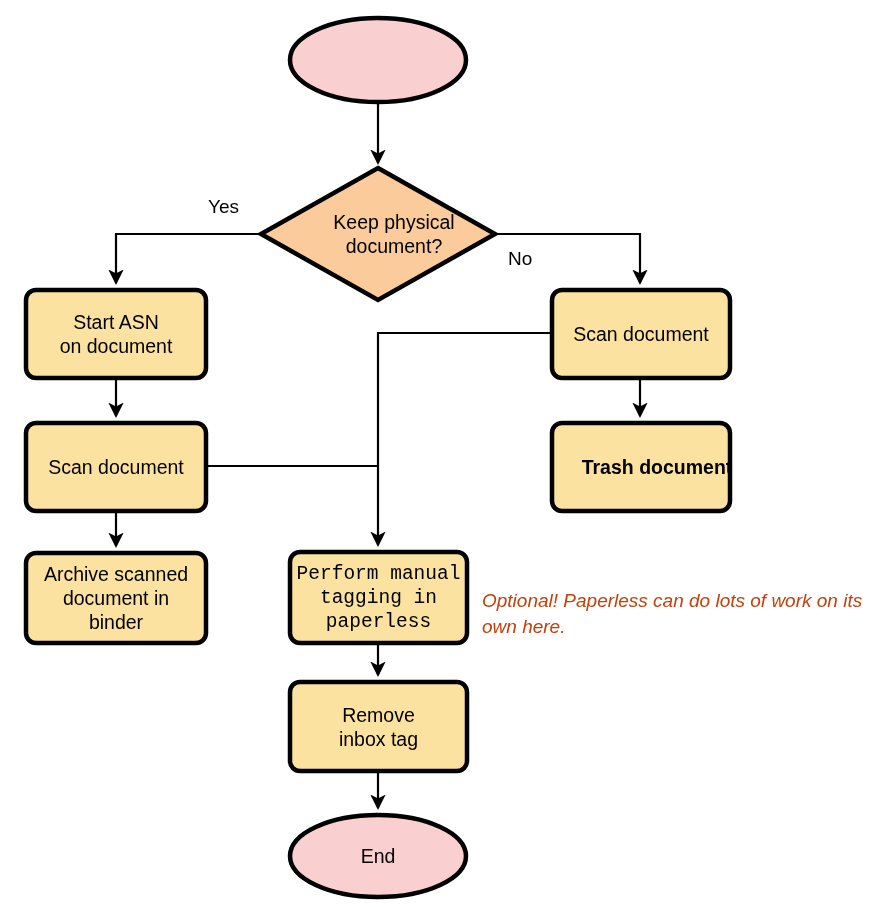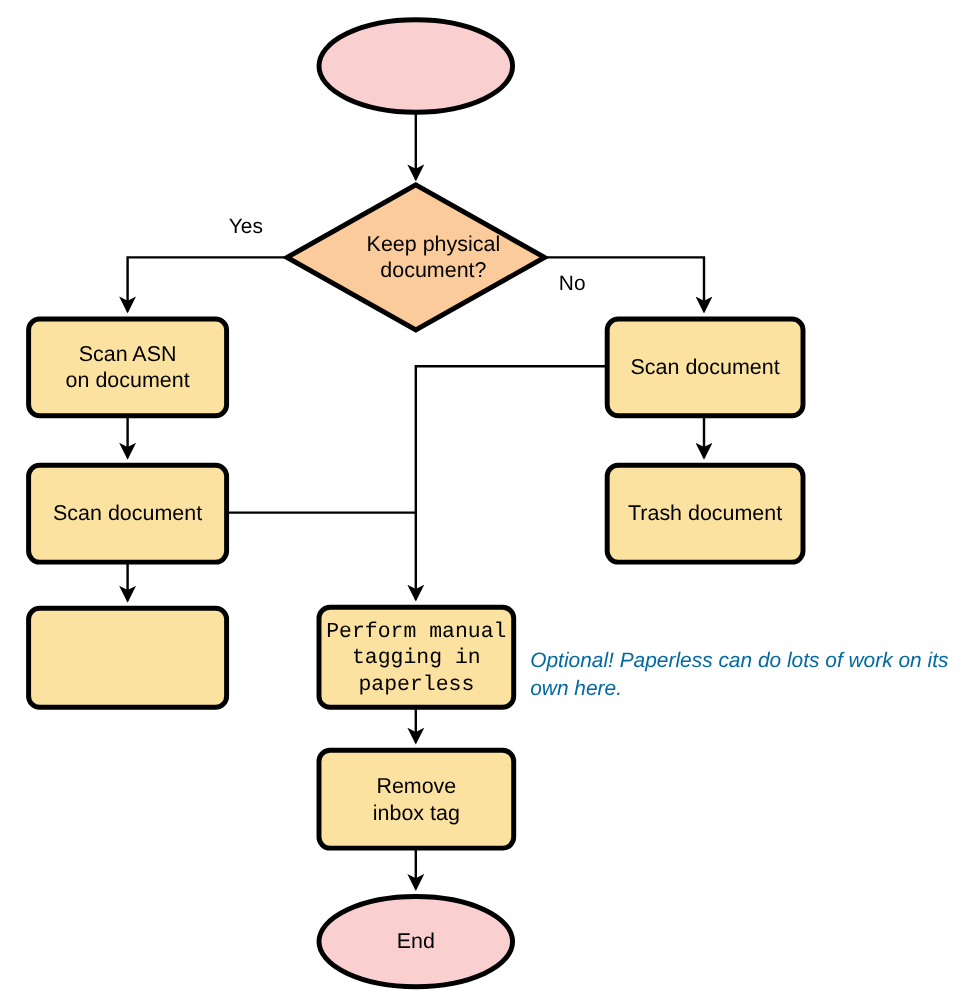--- a/index.html
+++ b/index.html
@@ -38,21 +38,21 @@
   }
   .edge-label {
     position: absolute;
     color: #000000;
     font-size: 19px;
     line-height: 22px;
     white-space: nowrap;
   }
   .note-text {
     position: absolute;
-    color: #0369a1;
+    color: #c2410c;
     font-size: 19px;
     line-height: 26px;
     font-style: italic;
     width: 400px;
   }
 </style>
 </head>
 <body>
 
 <div id="canvas">
@@ -101,29 +101,32 @@
     <rect x="290" y="552" width="177" height="91" rx="10" ry="10" fill="#fce2a0" stroke="#000000" stroke-width="4.5"></rect>
     <rect x="290" y="682" width="177" height="89" rx="10" ry="10" fill="#fce2a0" stroke="#000000" stroke-width="4.5"></rect>
 
     <ellipse cx="378" cy="856" rx="88" ry="41" fill="#f9cfd0" stroke="#000000" stroke-width="4.5"></ellipse>
   </svg>
 
 
   <div class="node-label" style="left:296px; top:198px; width:196px; height:72px;">Keep physical
 document?</div>
 
-  <div class="node-label" style="left:26px; top:290px; width:180px; height:88px;">Scan ASN
+  <div class="node-label" style="left:26px; top:290px; width:180px; height:88px;">Start ASN
 on document</div>
 
   <div class="node-label" style="left:26px; top:423px; width:180px; height:88px;">Scan document</div>
 
+  <div class="node-label" style="left:26px; top:553px; width:180px; height:90px;">Archive scanned
+document in
+binder</div>
 
   <div class="node-label" style="left:552px; top:290px; width:178px; height:88px;">Scan document</div>
 
-  <div class="node-label" style="left:552px; top:423px; width:178px; height:88px;">Trash document</div>
+  <div class="node-label" style="left:568px; top:423px; width:178px; height:88px;font-weight:bold;">Trash document</div>
 
   <div class="node-label" style="left:290px; top:552px; width:177px; height:91px;font-family:Liberation Mono, monospace;">Perform manual
 tagging in
 paperless</div>
 
   <div class="node-label" style="left:290px; top:815px; width:176px; height:82px;">End</div>
 
   <div class="node-label" style="left:290px; top:682px; width:177px; height:89px;">Remove
 inbox tag</div>
 

